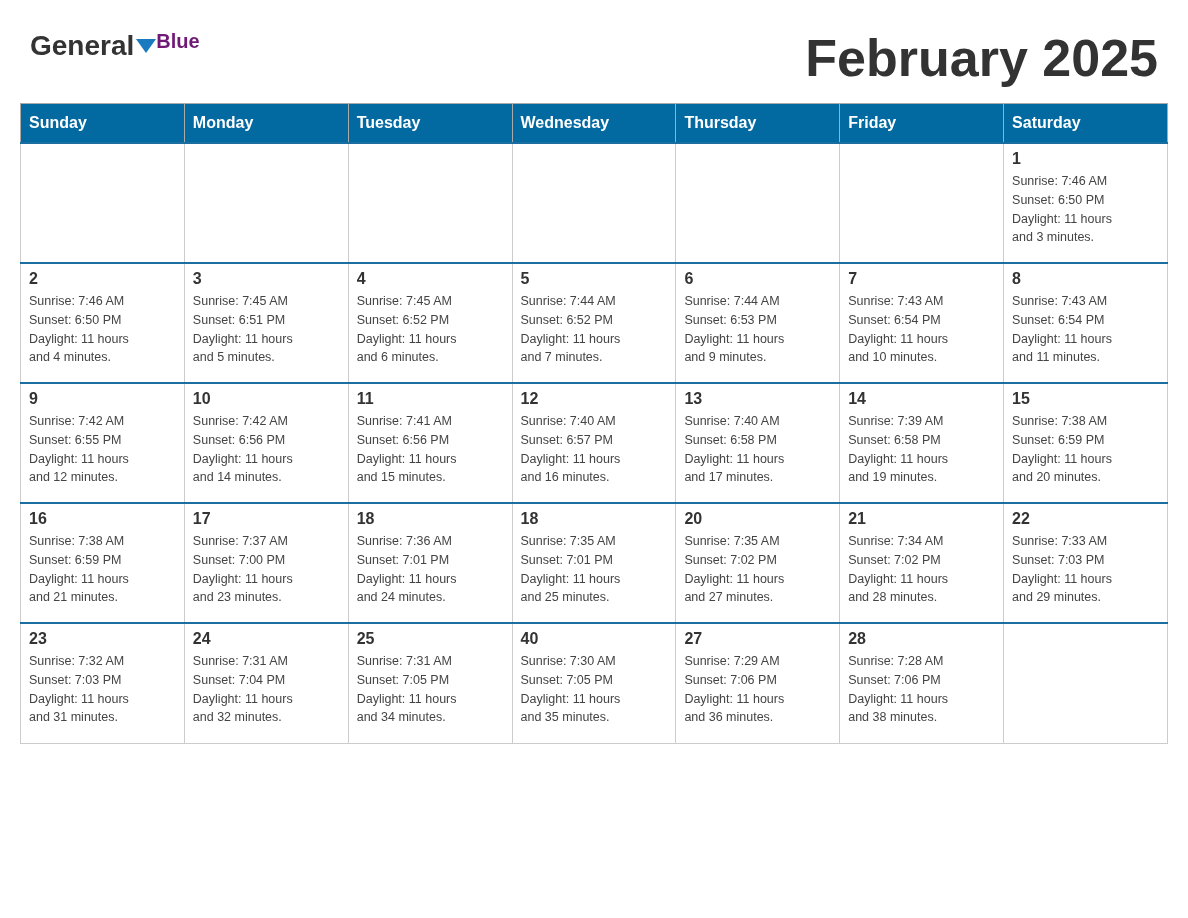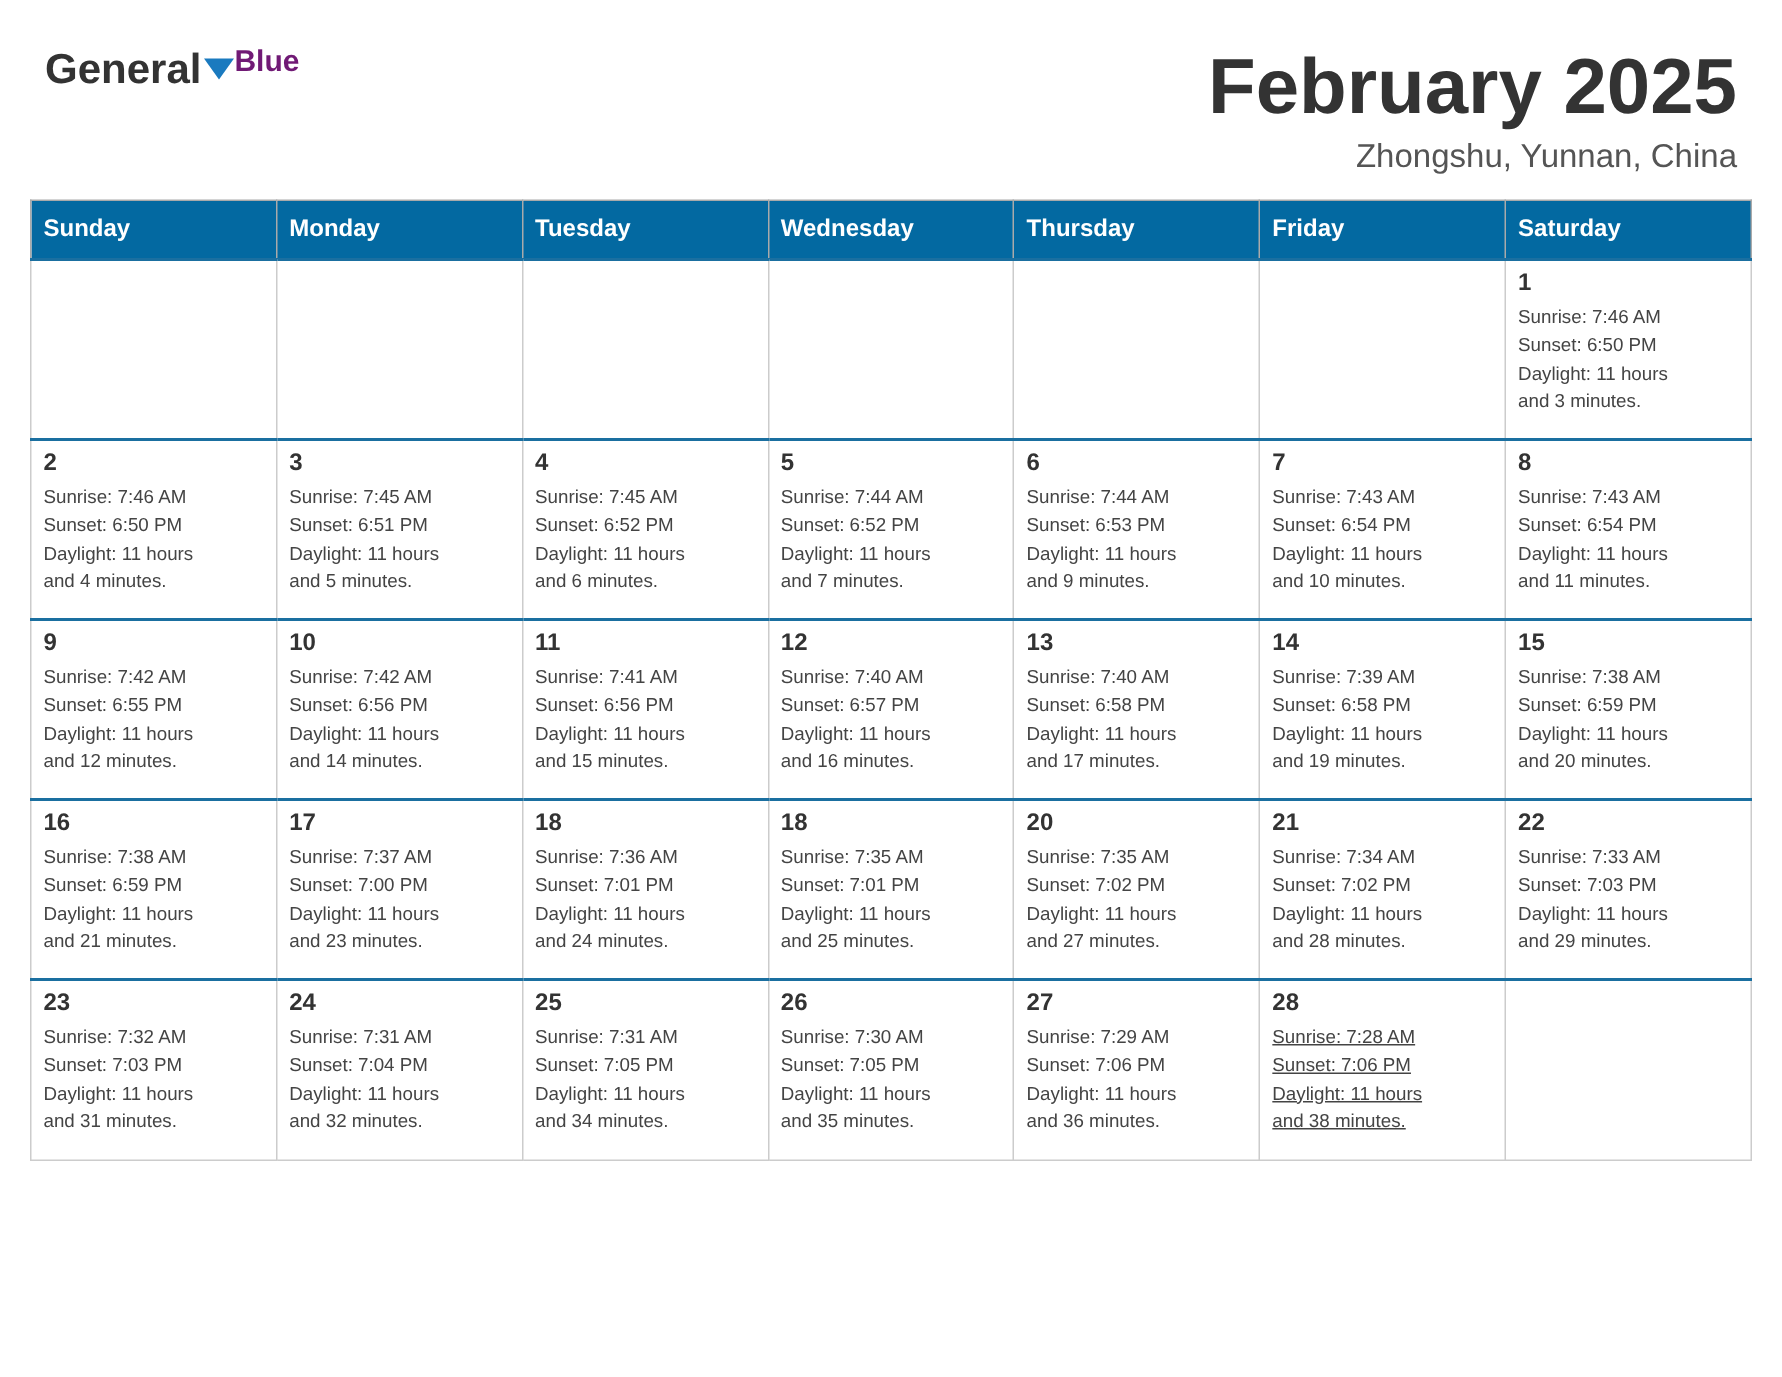--- a/index.html
+++ b/index.html
@@ -104,21 +104,20 @@
     <div class="logo-line1">
       <span class="logo-general">General</span>
       <span class="logo-triangle"></span>
     </div>
     <div>
       <span style="color:#701a75; font-size:20px; font-weight:bold;">Blue</span>
     </div>
   </div>
   <div class="title-section">
     <div class="month-title">February 2025</div>
-    <div class="location">Zhongshu, Yunnan, China</div>
   </div>
 </div>
 
 <table class="calendar">
   <thead>
     <tr>
       <th>Sunday</th>
       <th>Monday</th>
       <th>Tuesday</th>
       <th>Wednesday</th>
@@ -312,36 +311,36 @@
 and 32 minutes.</div>
         </td>
         <td>
           <span class="day-number">25</span>
           <div class="day-info" style="white-space: pre-line;">Sunrise: 7:31 AM
 Sunset: 7:05 PM
 Daylight: 11 hours
 and 34 minutes.</div>
         </td>
         <td>
-          <span class="day-number">26</span>
+          <span class="day-number">40</span>
           <div class="day-info" style="white-space: pre-line;">Sunrise: 7:30 AM
 Sunset: 7:05 PM
 Daylight: 11 hours
 and 35 minutes.</div>
         </td>
         <td>
           <span class="day-number">27</span>
           <div class="day-info" style="white-space: pre-line;">Sunrise: 7:29 AM
 Sunset: 7:06 PM
 Daylight: 11 hours
 and 36 minutes.</div>
         </td>
         <td>
           <span class="day-number">28</span>
-          <div class="day-info" style="white-space: pre-line; text-decoration: underline;">Sunrise: 7:28 AM
+          <div class="day-info" style="white-space: pre-line;">Sunrise: 7:28 AM
 Sunset: 7:06 PM
 Daylight: 11 hours
 and 38 minutes.</div>
         </td>
         <td class="empty-cell"></td>
       </tr>
     </tbody>
 </table>
 
 </body></html>

